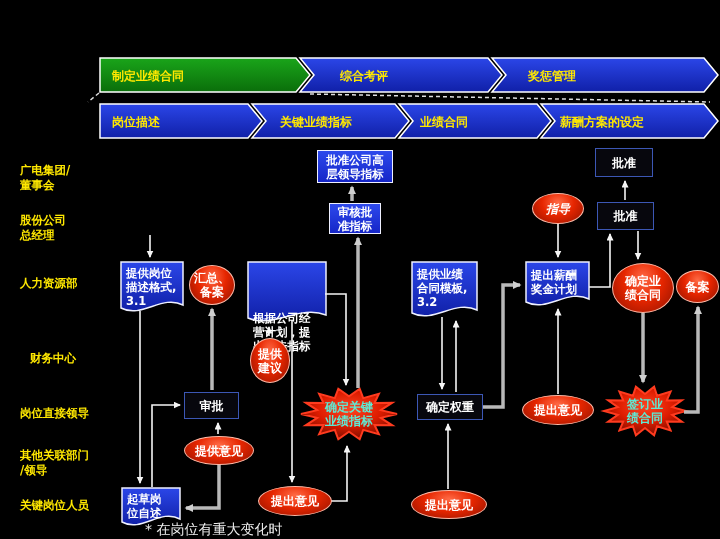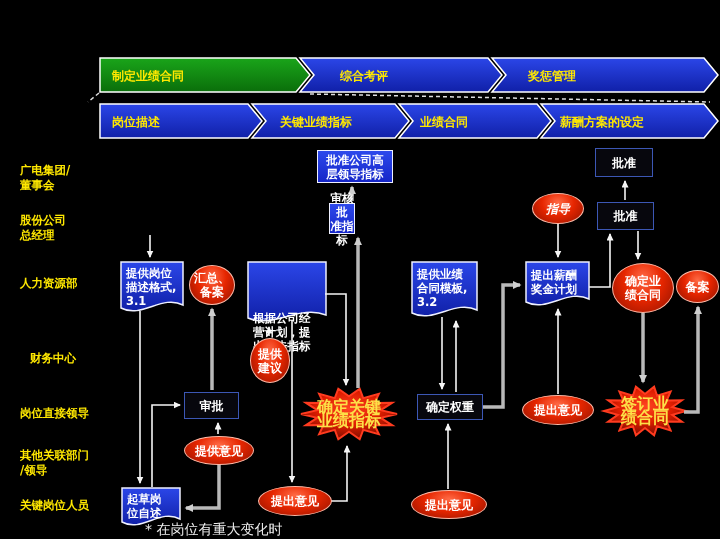--- a/index.html
+++ b/index.html
@@ -15,21 +15,21 @@
            display:flex;align-items:center;justify-content:center;text-align:center;
            white-space:pre-line;box-sizing:border-box;}
   .darkbox{background:#07070d;border:1.5px solid #3c57b5;color:#fff;font-size:12px;font-weight:bold;
            display:flex;align-items:center;justify-content:center;text-align:center;
            white-space:pre-line;box-sizing:border-box;line-height:14px;}
   .rednode{background:radial-gradient(ellipse at 50% 30%,#ff6a45 0%,#e62600 45%,#901200 100%);
            border:1px solid #ffb9a6;border-radius:50%;color:#fff;font-size:12px;font-weight:bold;
            display:flex;align-items:center;justify-content:center;text-align:center;
            white-space:pre-line;box-sizing:border-box;line-height:14px;}
   .doctext{color:#fff;font-size:11.5px;font-weight:bold;line-height:14px;white-space:pre-line;}
-  .startext{color:#fde047;font-size:16px;font-weight:bold;line-height:14px;white-space:pre-line;
+  .startext{color:#5eead4;font-size:12px;font-weight:bold;line-height:14px;white-space:pre-line;
             text-align:center;}
   .footnote{color:#eee;font-size:14px;white-space:nowrap;}
 </style>
 </head>
 <body>
 
 <div id="canvas">
 
   <svg id="flow-svg" width="720" height="539">
     <defs>
@@ -116,21 +116,21 @@
 总经理</div>
   <div class="abs rowlabel" style="left:20px;top:265px;">人力资源部</div>
   <div class="abs rowlabel" style="left:20px;top:340px;padding-left:10px;">财务中心</div>
   <div class="abs rowlabel" style="left:20px;top:395px;">岗位直接领导</div>
   <div class="abs rowlabel" style="left:20px;top:437px;">其他关联部门
 /领导</div>
   <div class="abs rowlabel" style="left:20px;top:487px;">关键岗位人员</div>
 
   <div class="abs bluebox" style="left:317px;top:150px;width:76px;height:33px;">批准公司高
 层领导指标</div>
-  <div class="abs bluebox" style="left:329px;top:203px;width:26px;height:31px;">审核批
+  <div class="abs bluebox" style="left:329px;top:203px;width:52px;height:31px;">审核批
 准指标</div>
 
   <div class="abs darkbox" style="left:595px;top:148px;width:58px;height:29px;">批准</div>
   <div class="abs darkbox" style="left:597px;top:202px;width:57px;height:28px;">批准</div>
   <div class="abs darkbox" style="left:184px;top:392px;width:55px;height:27px;">审批</div>
   <div class="abs darkbox" style="left:417px;top:394px;width:66px;height:26px;">确定权重</div>
 
   <div class="abs doctext" style="left:126px;top:266px;">提供岗位
 描述格式,
 3.1</div>

